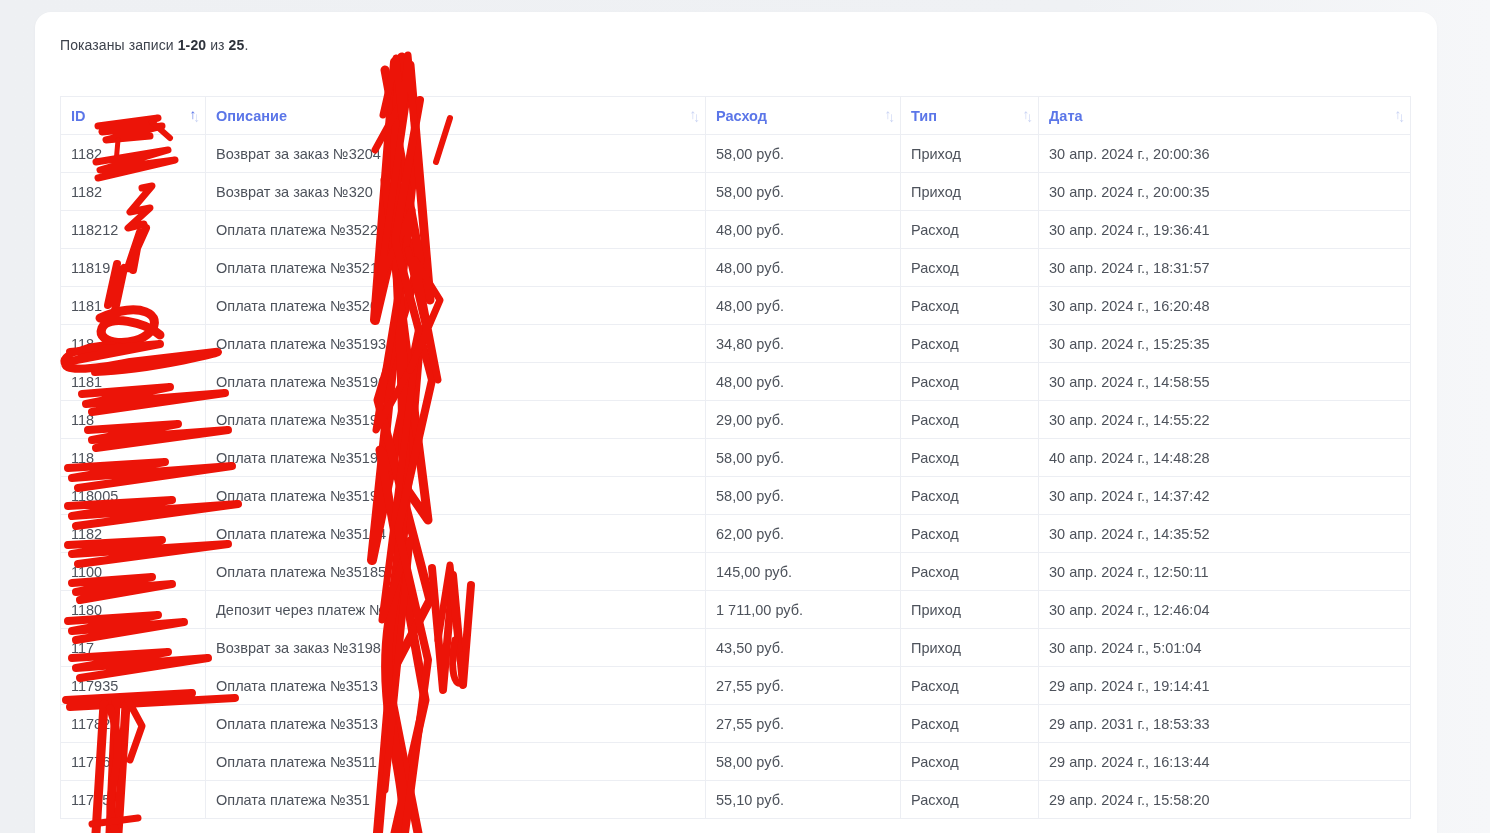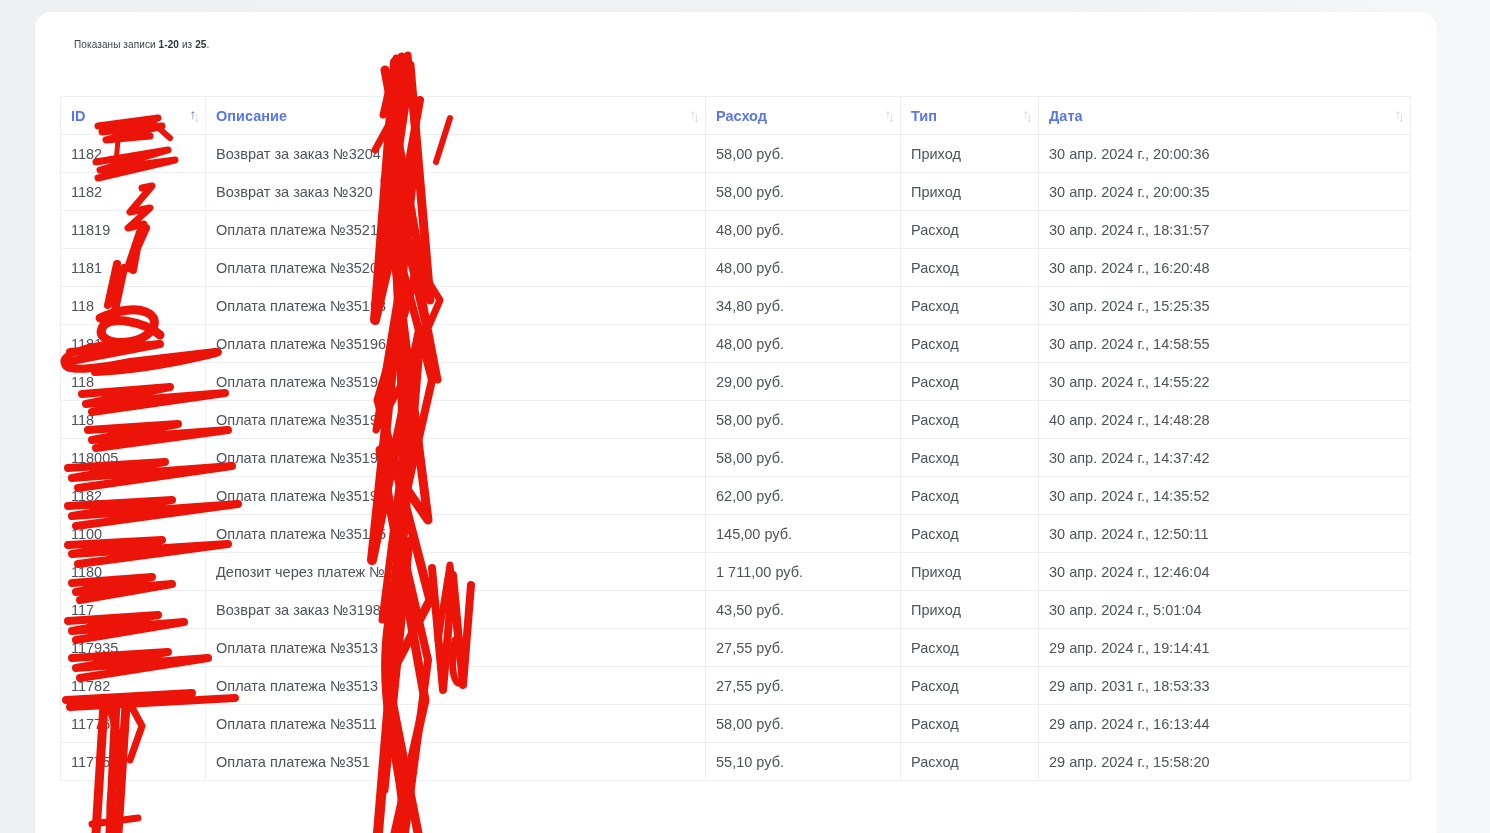--- a/index.html
+++ b/index.html
@@ -14,26 +14,25 @@
   .card {
     position: absolute;
     left: 35px; top: 12px;
     width: 1402px; height: 900px;
     background: #ffffff;
     border-radius: 16px;
     box-shadow: 0 1px 3px rgba(40,50,70,0.04);
     padding: 24px 27px 0 25px;
   }
   .summary {
-    font-size: 10px;
+    font-size: 14px;
     color: #3d424c;
     line-height: 18px;
     margin-bottom: 16px;
     letter-spacing: 0.1px;
-    margin-left: 14px;
   }
   .summary b { font-weight: 700; color: #2e333c; }
   table.grid {
     border-collapse: collapse;
     table-layout: fixed;
     width: 1350px;
     margin-top: 42px;
   }
   table.grid th, table.grid td {
     border: 1px solid #eceef3;
@@ -117,20 +116,27 @@
 
   <tr>
     <td>1182</td>
     <td>Возврат за заказ №320</td>
     <td>58,00 руб.</td>
     <td>Приход</td>
     <td>30 апр. 2024 г., 20:00:35</td>
   </tr>
 
 
+  <tr>
+    <td>118212</td>
+    <td>Оплата платежа №3522</td>
+    <td>48,00 руб.</td>
+    <td>Расход</td>
+    <td>30 апр. 2024 г., 19:36:41</td>
+  </tr>
 
   <tr>
     <td>11819</td>
     <td>Оплата платежа №3521</td>
     <td>48,00 руб.</td>
     <td>Расход</td>
     <td>30 апр. 2024 г., 18:31:57</td>
   </tr>
 
   <tr>

